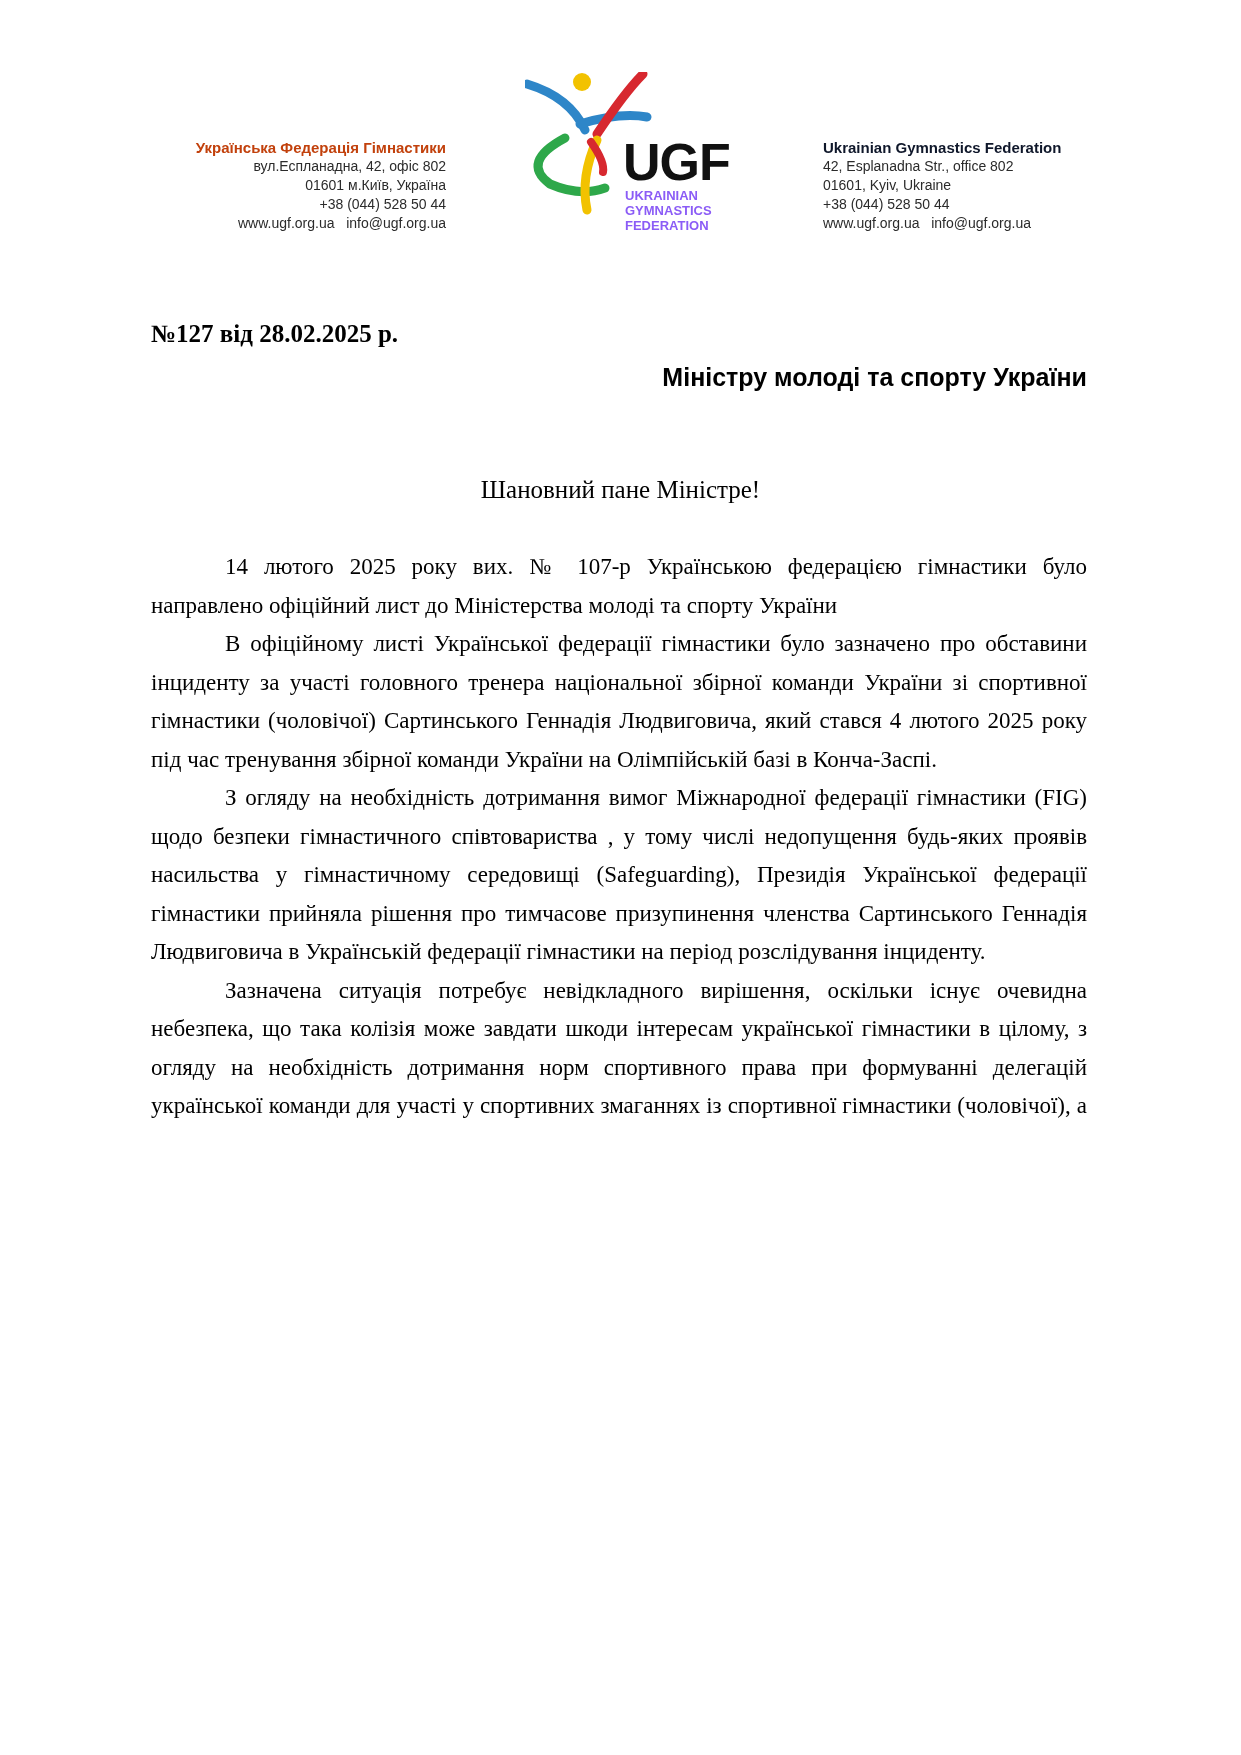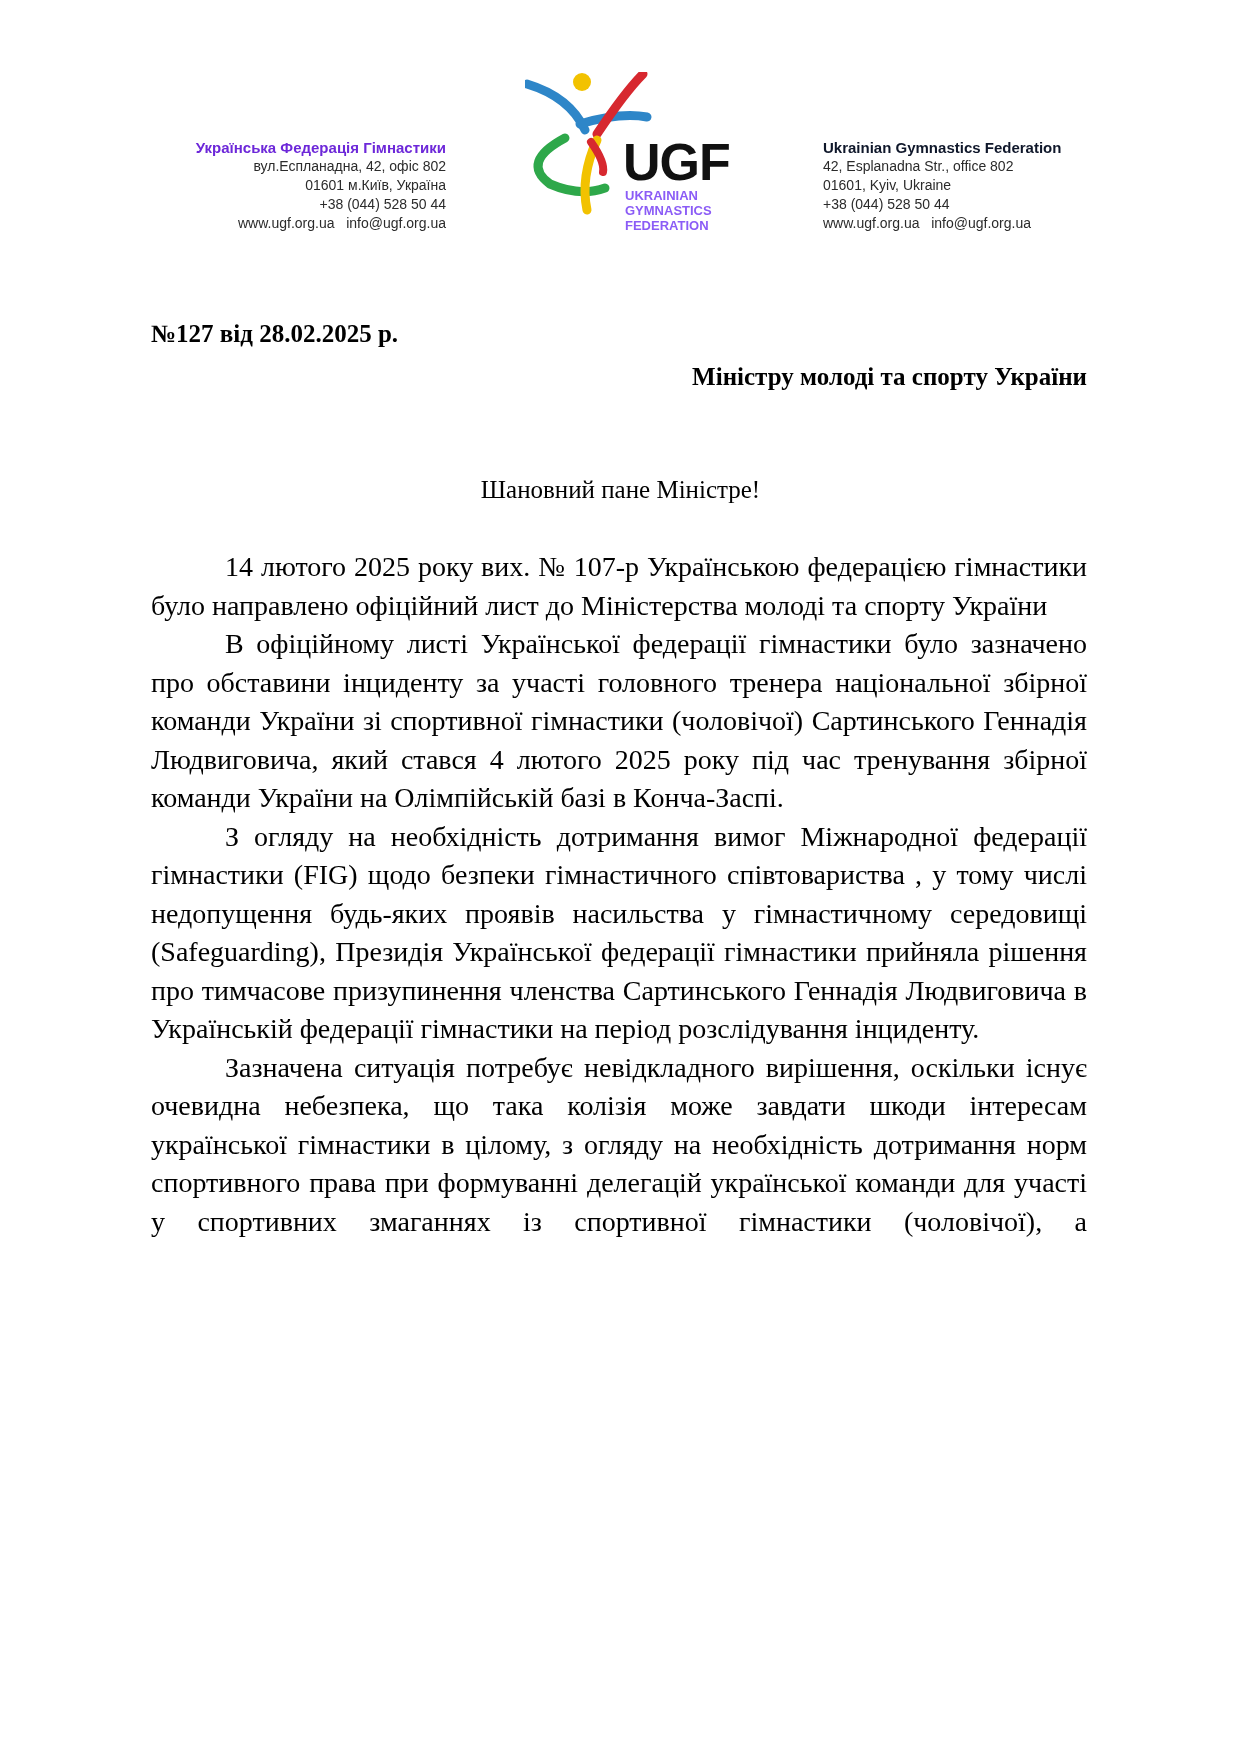--- a/index.html
+++ b/index.html
@@ -1,33 +1,33 @@
 <!DOCTYPE html>
 <html><head>
 <meta charset="utf-8">
 <style>
   html, body { margin: 0; padding: 0; background: #ffffff; }
   body { width: 1241px; height: 1755px; position: relative; overflow: hidden; color: #000; }
   .hdr-left { position: absolute; left: 130px; top: 138px; width: 316px; text-align: right;
     font-family: "Liberation Sans", sans-serif; font-size: 14px; line-height: 19px; color: #2b2b2b; }
-  .hdr-left .org { font-weight: bold; font-size: 15px; color: #6d28d9; }
+  .hdr-left .org { font-weight: bold; font-size: 15px; color: #c2410c; }
   .hdr-right { position: absolute; left: 823px; top: 138px; width: 300px; text-align: left;
     font-family: "Liberation Sans", sans-serif; font-size: 14px; line-height: 19px; color: #2b2b2b; }
   .hdr-right .org { font-weight: bold; font-size: 15px; color: #0f172a; }
   .hdr-line { display: block; white-space: nowrap; }
   .logo { position: absolute; left: 525px; top: 72px; width: 200px; height: 170px; }
   .logo .ugf { position: absolute; left: 98px; top: 64px; font-family: "Liberation Sans", sans-serif;
     font-weight: bold; font-size: 52px; letter-spacing: -1px; color: #111; line-height: 52px; }
   .logo .sub { position: absolute; left: 100px; top: 116px; font-family: "Liberation Sans", sans-serif;
     font-weight: bold; font-size: 13px; line-height: 15px; color: #8b5cf6; }
   .logo svg { position: absolute; left: 0; top: 0; }
   .ref { position: absolute; left: 151px; top: 320px; font-family: "Liberation Serif", serif; font-weight: bold; font-size: 25px; }
-  .addressee { position: absolute; right: 154px; top: 358px; text-align: right; font-family: Liberation Serif, serif; font-weight: bold; font-size: 25px; line-height: 38px; }
+  .addressee { position: absolute; right: 154px; top: 358px; text-align: right; font-family: Liberation Sans, sans-serif; font-weight: bold; font-size: 25px; line-height: 38px; }
   .salutation { position: absolute; left: 0; width: 1241px; top: 476px; text-align: center; font-family: "Liberation Serif", serif; font-size: 25px; }
-  .body { position: absolute; left: 151px; top: 548px; width: 936px; font-family: "Liberation Serif", serif; font-size: 28px; line-height: 38.5px; text-align: justify; }
+  .body { position: absolute; left: 151px; top: 548px; width: 936px; font-family: "Liberation Serif", serif; font-size: 23px; line-height: 38.5px; text-align: justify; }
   .body p { margin: 0; text-indent: 74px; }
 </style>
 </head>
 <body>
 
 <div class="hdr-left">
   <span class="hdr-line org">Українська Федерація Гімнастики</span>
   <span class="hdr-line">вул.Еспланадна, 42, офіс 802</span>
   <span class="hdr-line">01601 м.Київ, Україна</span>
   <span class="hdr-line">+38 (044) 528 50 44</span>

